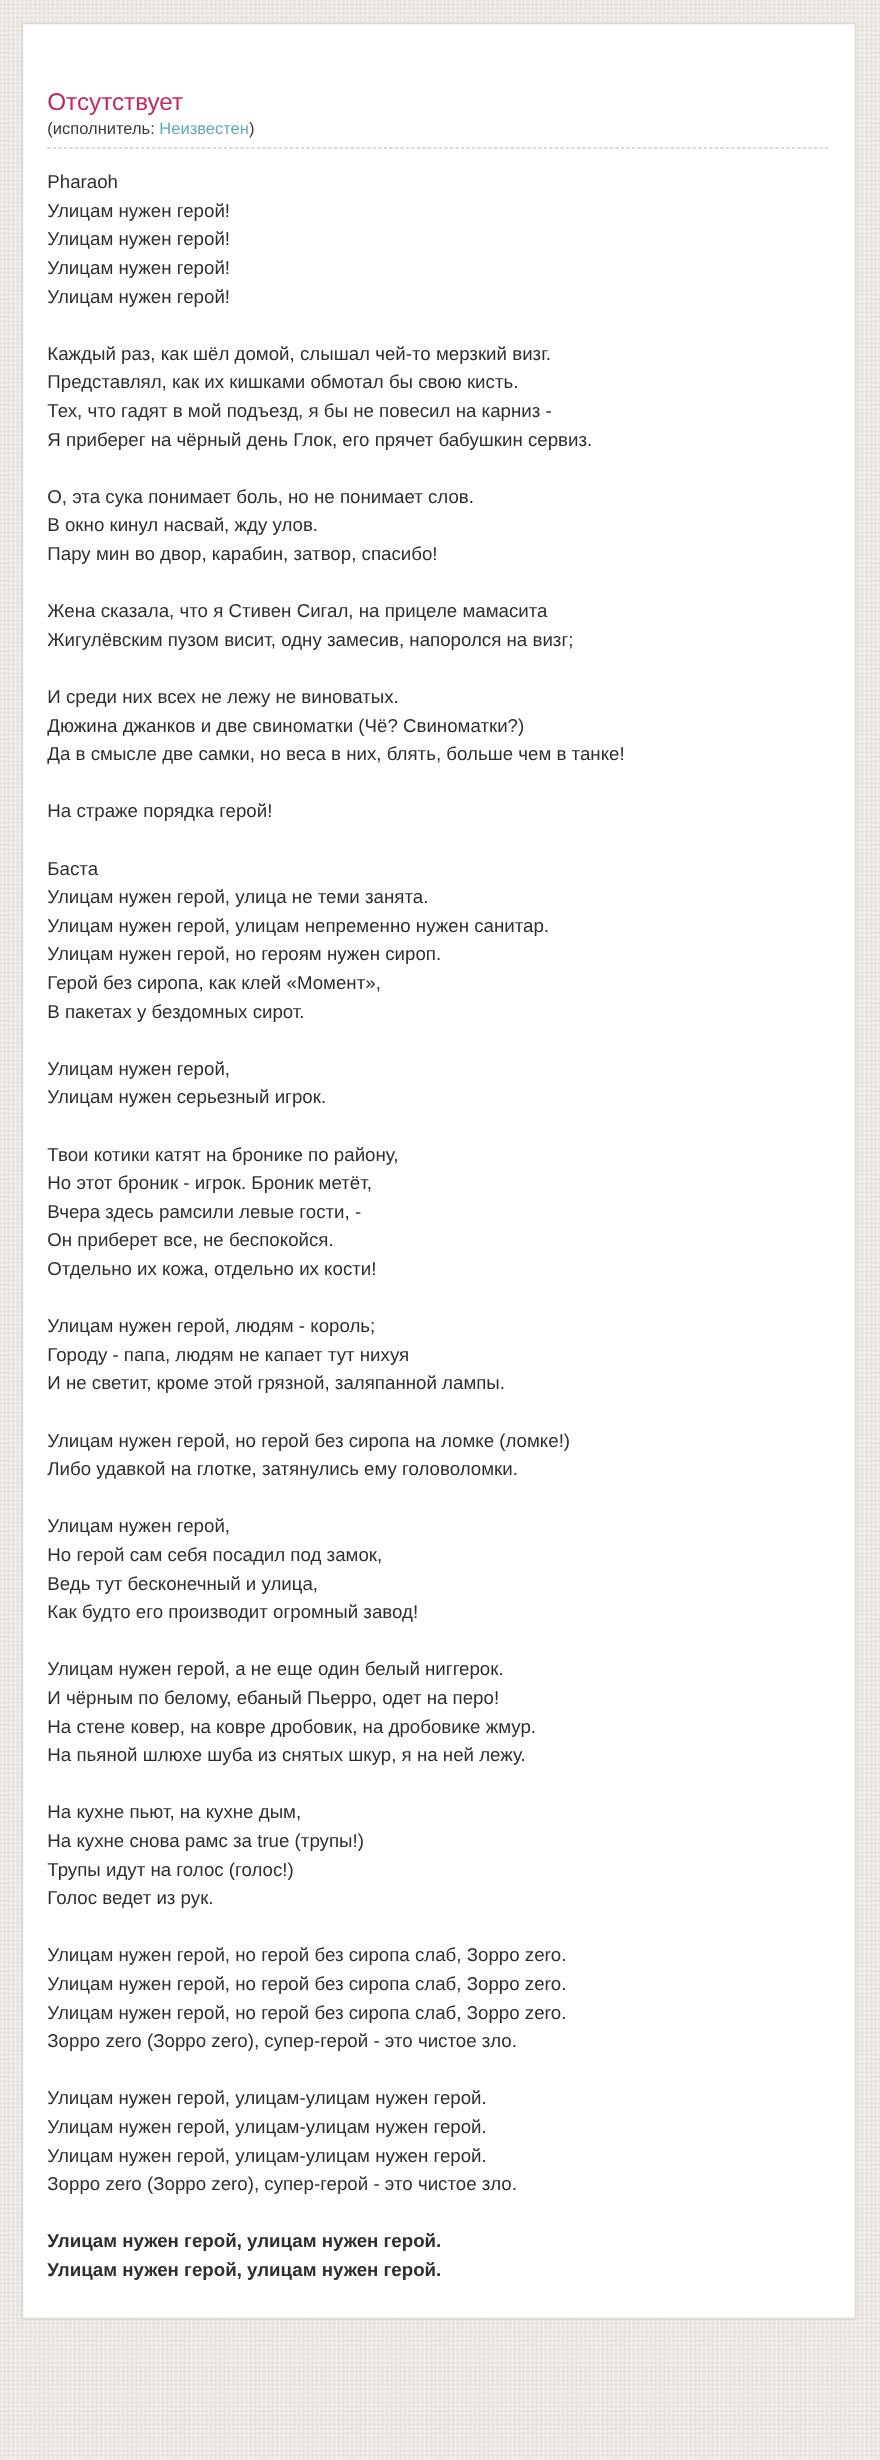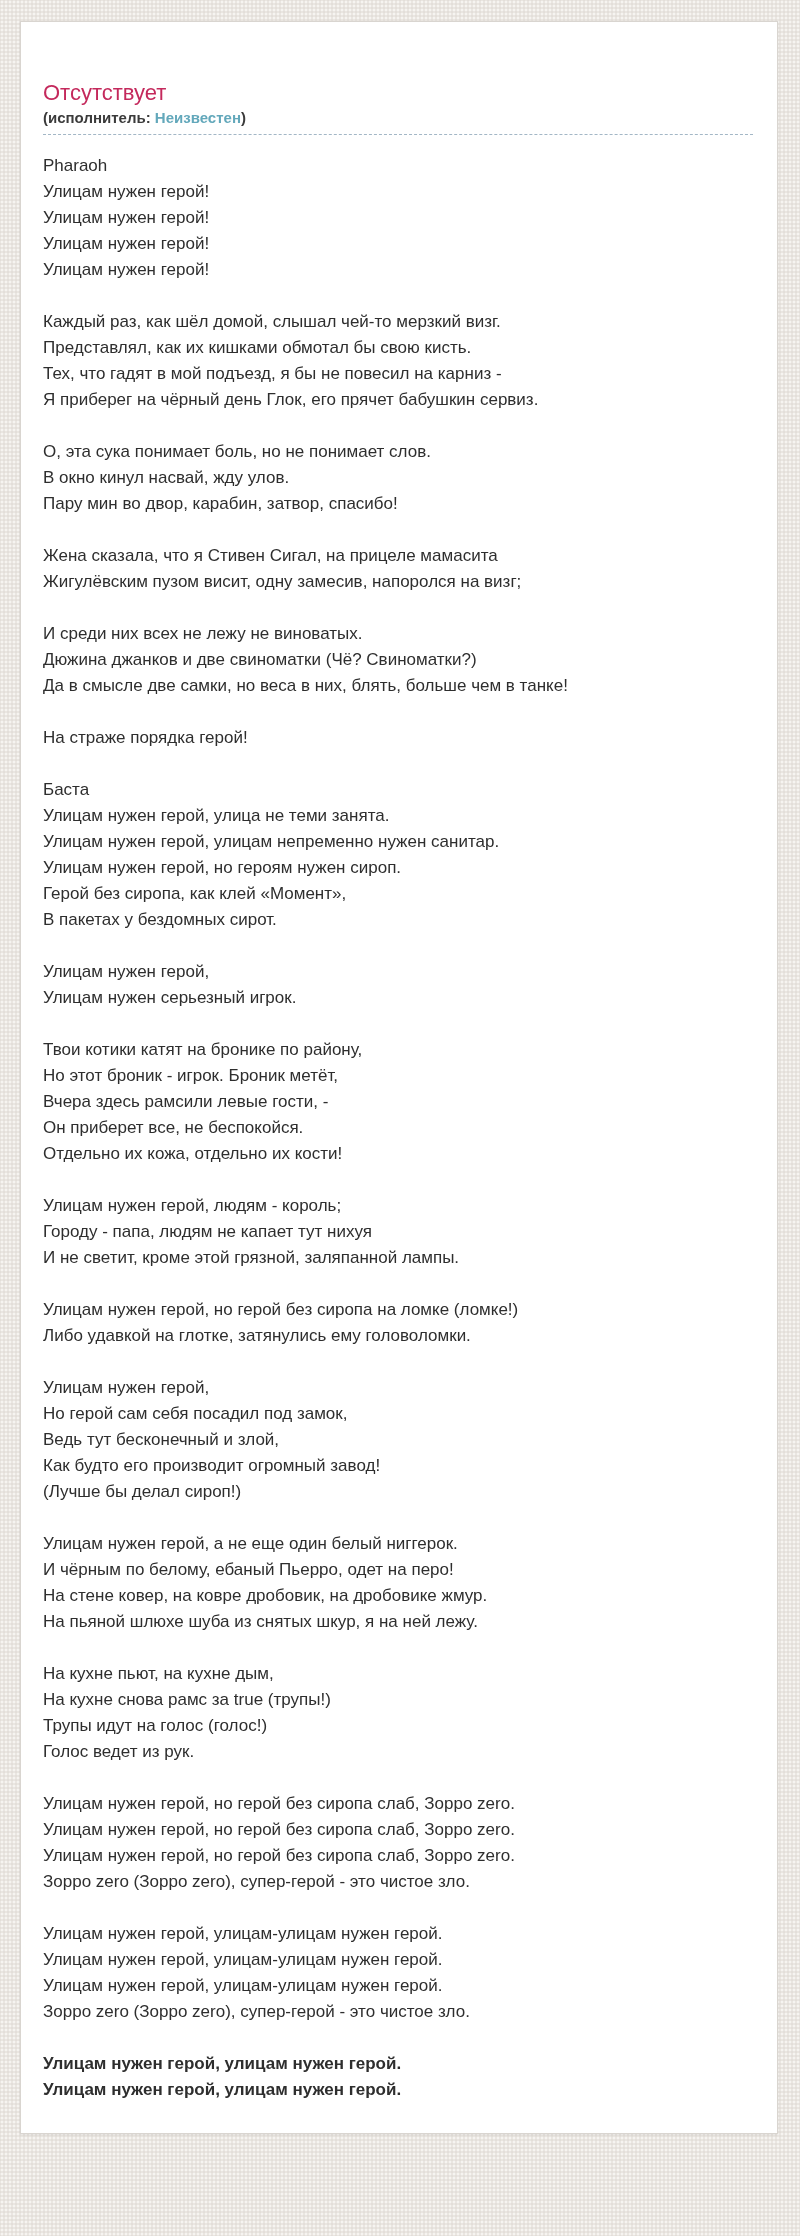--- a/index.html
+++ b/index.html
@@ -44,21 +44,20 @@
     color:var(--title-color);
     text-decoration:none;
     font-weight:400;
     margin-top:42px;
   }
   .artist-line{
     font-size:15px;
     line-height:19px;
     color:#3b3b3b;
     margin-top:1px;
-    font-weight:bold;
   }
   .artist-link{
     color:var(--artist-link);
     text-decoration:none;
   }
   .lyrics{
     margin-top:13px;
     font-size:17px;
     line-height:26px;
     color:var(--text);
@@ -133,23 +132,22 @@
           <div class="line">Городу - папа, людям не капает тут нихуя</div>
           <div class="line">И не светит, кроме этой грязной, заляпанной лампы.</div>
         </div>
         <div class="stanza">
           <div class="line">Улицам нужен герой, но герой без сиропа на ломке (ломке!)</div>
           <div class="line">Либо удавкой на глотке, затянулись ему головоломки.</div>
         </div>
         <div class="stanza">
           <div class="line">Улицам нужен герой,</div>
           <div class="line">Но герой сам себя посадил под замок,</div>
-          <div class="line">Ведь тут бесконечный и злой,</div>
+          <div class="line">Ведь тут бесконечный и улица,</div>
           <div class="line">Как будто его производит огромный завод!</div>
-          <div class="line">(Лучше бы делал сироп!)</div>
         </div>
         <div class="stanza">
           <div class="line">Улицам нужен герой, а не еще один белый ниггерок.</div>
           <div class="line">И чёрным по белому, ебаный Пьерро, одет на перо!</div>
           <div class="line">На стене ковер, на ковре дробовик, на дробовике жмур.</div>
           <div class="line">На пьяной шлюхе шуба из снятых шкур, я на ней лежу.</div>
         </div>
         <div class="stanza">
           <div class="line">На кухне пьют, на кухне дым,</div>
           <div class="line">На кухне снова рамс за true (трупы!)</div>

